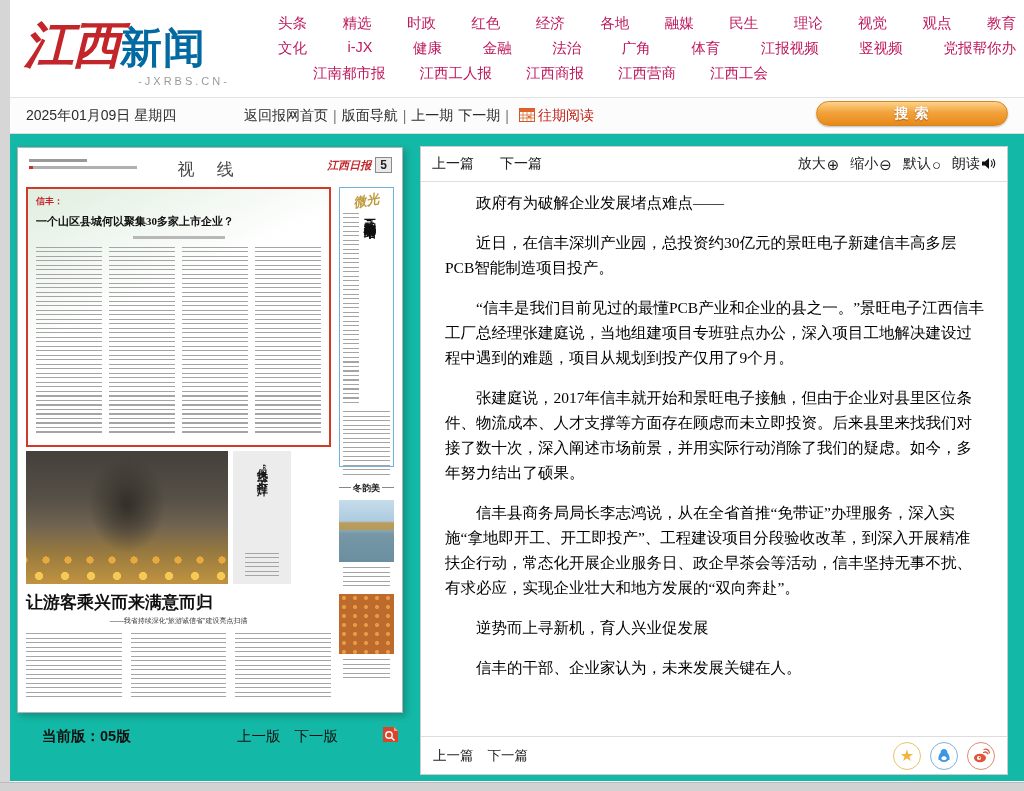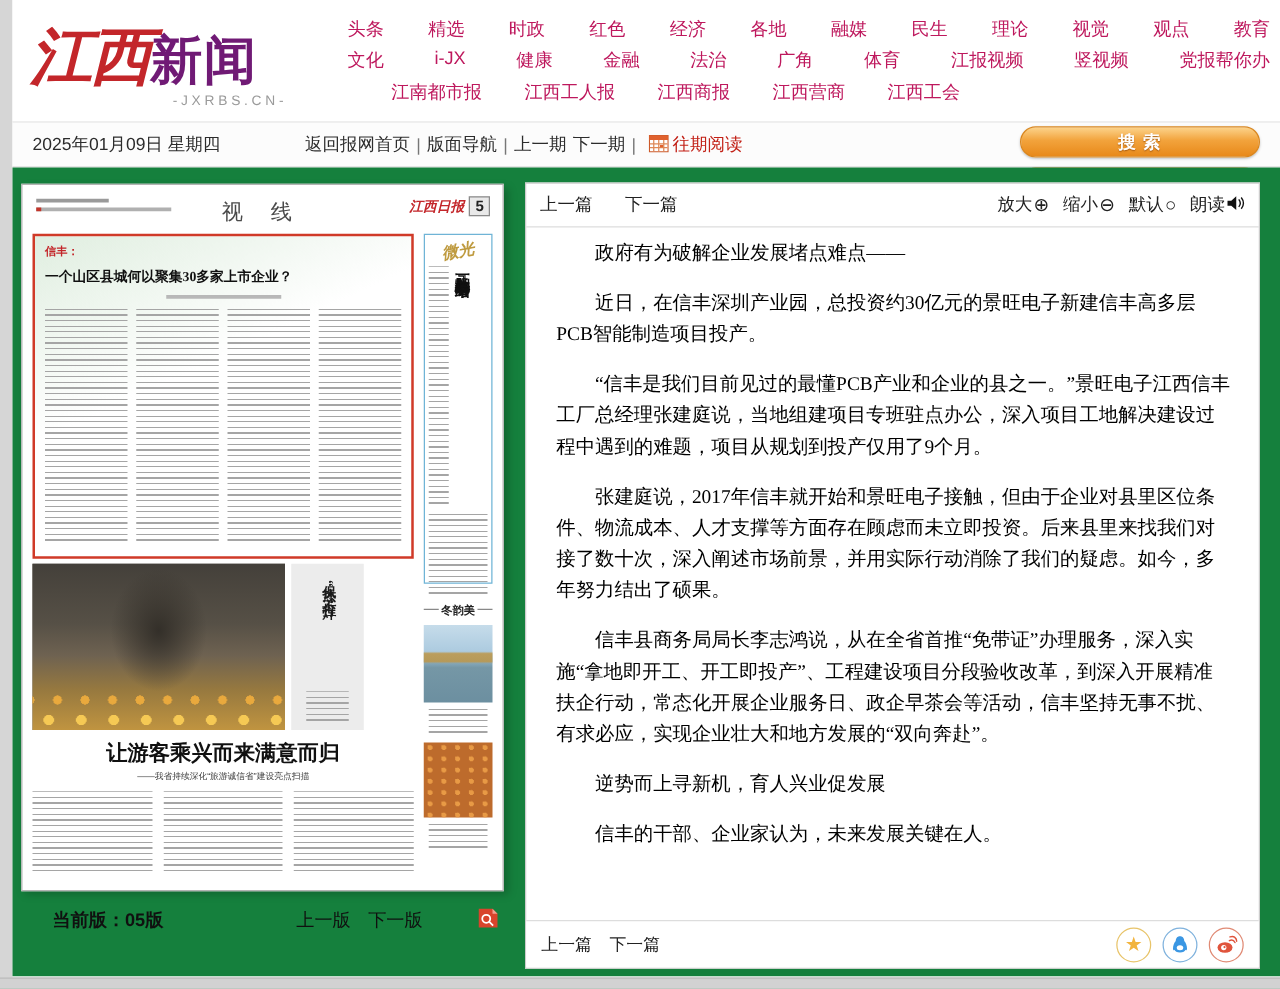--- a/index.html
+++ b/index.html
@@ -5,21 +5,21 @@
   * { box-sizing: border-box; margin: 0; padding: 0; }
   html,body { width:1024px; height:791px; overflow:hidden; }
   body { background:#d6d6d6; font-family:"Liberation Sans","DejaVu Sans",sans-serif; position:relative; }
   .page { position:absolute; left:10px; top:0; width:1014px; height:782px; background:#fff; }
 
   
   .header { position:relative; height:97px; background:#fff; }
   .logo { position:absolute; left:14px; top:12px; width:250px; cursor:pointer; }
   .logo-main { font-family:"Liberation Serif",serif; font-weight:bold; white-space:nowrap; }
   .logo-jx { color:#c3262a; font-size:50px; font-style:italic; letter-spacing:-2px; }
-  .logo-xw { color:#701a75; font-size:42px; letter-spacing:1px; }
+  .logo-xw { color:#0369a1; font-size:42px; letter-spacing:1px; }
   .logo-sub { color:#9a9a9a; font-size:11px; letter-spacing:3px; text-align:center; margin-top:-4px; padding-left:70px; }
   .nav { position:absolute; left:268px; top:14px; width:738px; }
   .nav-row { display:flex; justify-content:space-between; align-items:flex-start; height:25px; font-size:14.5px; color:#be185d; }
   .nav-row.row3 { justify-content:flex-start; gap:34px;margin-left:35px; }
   .nav-item { cursor:pointer; white-space:nowrap; }
 
   
   .toolbar { height:37px; border-top:1px solid #e2e2e2; border-bottom:1px solid #dcdcdc; background:#fcfcfc;
              display:flex; align-items:center; padding:0 16px; font-size:14px; color:#2c2c2c; }
   .tb-date { width:218px; }
@@ -28,21 +28,21 @@
   .tb-sep { color:#777; }
   .cal-icon { margin-left:10px; margin-right:3px; cursor:pointer; display:inline-block; }
   .tb-archive { color:#c22016; cursor:pointer; }
   .tb-search { margin-left:auto; display:flex; gap:8px;flex-direction:column; }
   .search-input { width:192px; height:21px; border:1px solid #8a8a8a; background:#fff; font-size:13px; padding:0 4px; }
   .btn-orange { height:25px; border-radius:13px; border:1px solid #d8861f; color:#fff; font-weight:bold; font-size:14px;
                 padding:0 13px; cursor:pointer; letter-spacing:1px; text-shadow:0 1px 1px rgba(130,60,0,.65);
                 background:linear-gradient(#fcd38b 0%, #f2a33c 45%, #e8891a 100%); box-shadow:0 1px 2px rgba(0,0,0,.25); }
 
   
-  .main { position:relative; height:647px; background:#15803d; }
+  .main { position:relative; height:647px; background:#14b8a6; }
 
   
   .paper-panel { position:absolute; left:7px; top:13px; width:386px; }
   .paper-page { position:relative; height:566px; border:1px solid #b3b3b3; background:#fff; padding:6px 8px;
                 box-shadow:3px 3px 7px rgba(0,0,0,.22); }
   .mast { position:relative; height:30px; }
   .mast-tiny { position:absolute; left:3px; top:5px; }
   .mast-tiny .l1 { width:58px; height:3px; background:#9a9a9a; margin-bottom:4px; }
   .mast-tiny .l2 { width:108px; height:3px; background:#b0b0b0; border-left:4px solid #c3342a; }
   .mast-title { text-align:center; font-family:"Liberation Serif",serif; font-size:17px; letter-spacing:9px; color:#4a4a4a; padding-top:4px; }
@@ -72,21 +72,21 @@
       radial-gradient(ellipse 52px 66px at 50% 40%, #332f29 0%, rgba(51,47,41,0) 74%),
       linear-gradient(180deg,#44403a 0%,#565046 36%,#6e6251 55%,#97793f 76%,#c09440 100%);
     background-size:26px 16px, 22px 14px, auto, auto;
     background-position:0 100%, 9px calc(100% - 17px), 0 0, 0 0;
     background-repeat:repeat-x, repeat-x, no-repeat, no-repeat; }
   .caption-box { width:58px; background:#ececec; display:flex; flex-direction:column; align-items:center; padding-top:9px; }
   .vtext { writing-mode:vertical-rl; font-family:"Liberation Serif",serif; font-weight:bold; font-size:11px;
            letter-spacing:2px; color:#1a1a1a; height:84px; }
   .cap-lines { width:34px; height:26px; margin-top:9px; }
 
-  .headline2 { text-align:center; font-family:"Liberation Serif",serif; font-weight:bold; font-size:17px; color:#101010; margin-top:7px; cursor:pointer; }
+  .headline2 { font-family:"Liberation Serif",serif; font-weight:bold; font-size:17px; color:#101010; margin-top:7px; cursor:pointer; }
   .subtitle2 { text-align:center; font-size:7px; color:#3a3a3a; margin-top:2px; }
   .cols3 { display:flex; gap:9px; height:64px; margin-top:7px; }
 
   .blue-box { border:1px solid #6fb4d6; height:280px; padding:4px 3px; cursor:pointer; }
   .weiguang { color:#bf9b40; font-family:"Liberation Serif",serif; font-style:italic; font-weight:bold;
               font-size:13px; text-align:center; transform:rotate(-10deg); }
   .blue-mid { display:flex; margin-top:3px; height:192px; }
   .blue-l { width:16px; margin-right:3px; }
   .vheadline { writing-mode:vertical-rl; font-family:"Liberation Serif",serif; font-weight:bold; font-size:12px;
                line-height:1.15; color:#101010; }

